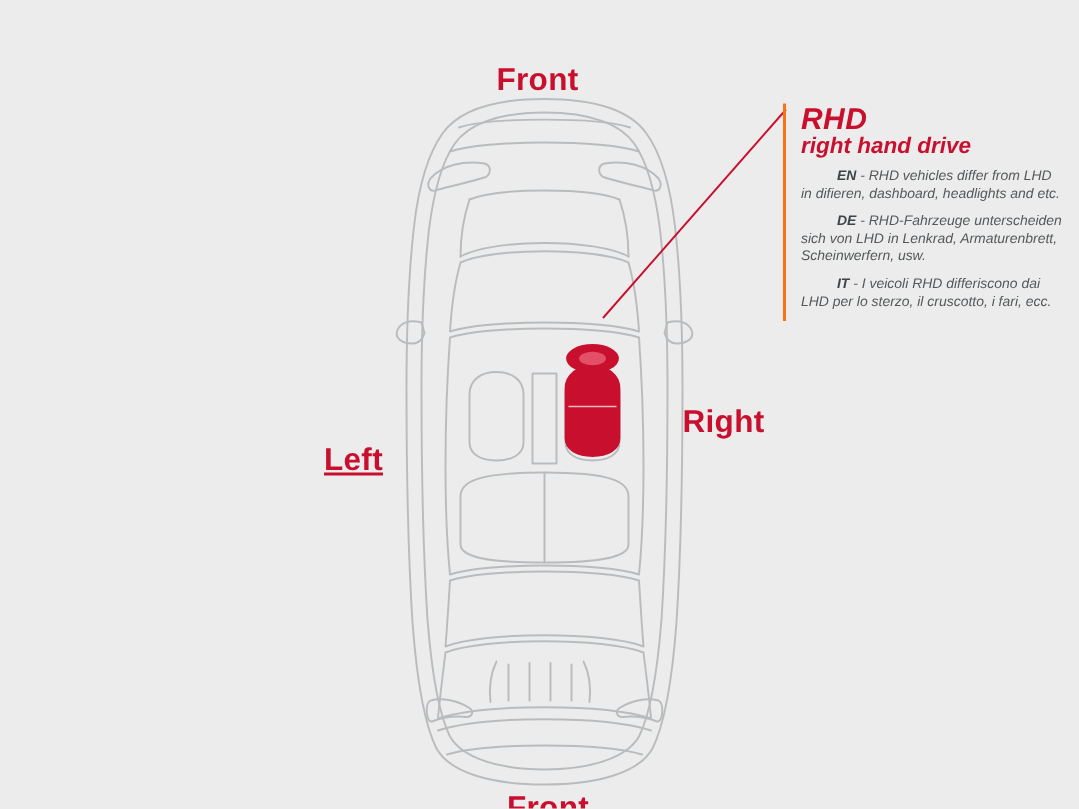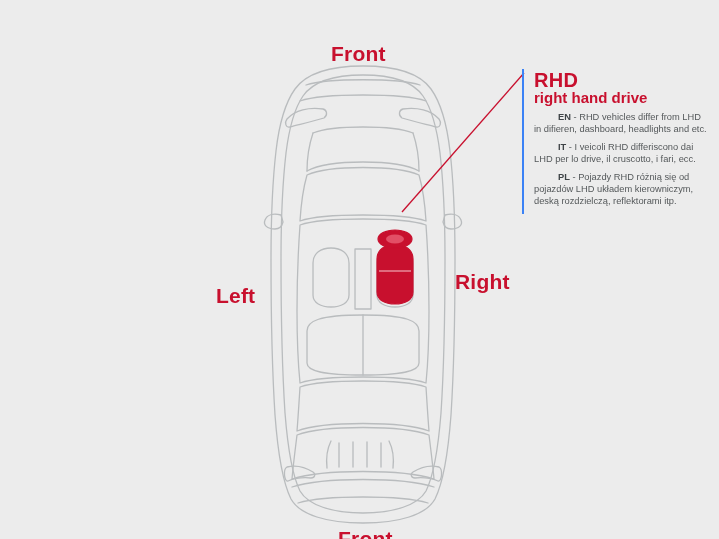--- a/index.html
+++ b/index.html
@@ -24,21 +24,21 @@
   .dir-label {
     position: absolute;
     color: #c8102e;
     font-weight: bold;
     font-size: 21px;
     letter-spacing: 0.2px;
     white-space: nowrap;
   }
   #label-front { left: 331px; top: 17px; }
   #label-rear  { left: 338px; top: 502px; }
-  #label-left  { left: 216px; top: 259px; }
+  #label-left  { left: 216px; top: 270px; text-decoration: underline; }
   #label-right { left: 455px; top: 245px; }
 
   #car-wrap {
     position: absolute;
     left: 243px;
     top: 38px;
     width: 240px;
     height: 463px;
   }
   #car-wrap svg { display: block; }
@@ -50,23 +50,24 @@
     width: 180px;
     height: 170px;
     pointer-events: none;
   }
 
   #info-panel {
     position: absolute;
     left: 522px;
     top: 44px;
     width: 175px;
-    border-left: 2px solid #3b82f6;
+    border-left: 2px solid #f97316;
     padding-left: 10px;
     box-sizing: content-box;
+    font-style: italic;
   }
   #info-title {
     color: #c8102e;
     font-weight: bold;
     font-size: 20px;
     line-height: 22px;
     letter-spacing: 0.3px;
   }
   #info-subtitle {
     color: #c8102e;
@@ -201,20 +202,20 @@
   </svg>
 
   <div id="info-panel">
     <div id="info-title">RHD</div>
     <div id="info-subtitle">right hand drive</div>
 
     <div class="desc-block">
       <span class="lang">EN</span><span> - RHD vehicles differ from LHD in difieren, dashboard, headlights and etc.</span>
     </div>
     <div class="desc-block">
-      <span class="lang">IT</span><span> - I veicoli RHD differiscono dai LHD per lo drive, il cruscotto, i fari, ecc.</span>
+      <span class="lang">DE</span><span> - RHD-Fahrzeuge unterscheiden sich von LHD in Lenkrad, Armaturenbrett, Scheinwerfern, usw.</span>
     </div>
     <div class="desc-block">
-      <span class="lang">PL</span><span> - Pojazdy RHD różnią się od pojazdów LHD układem kierowniczym, deską rozdzielczą, reflektorami itp.</span>
+      <span class="lang">IT</span><span> - I veicoli RHD differiscono dai LHD per lo sterzo, il cruscotto, i fari, ecc.</span>
     </div>
   </div>
 
 </div>
 
 </body></html>

